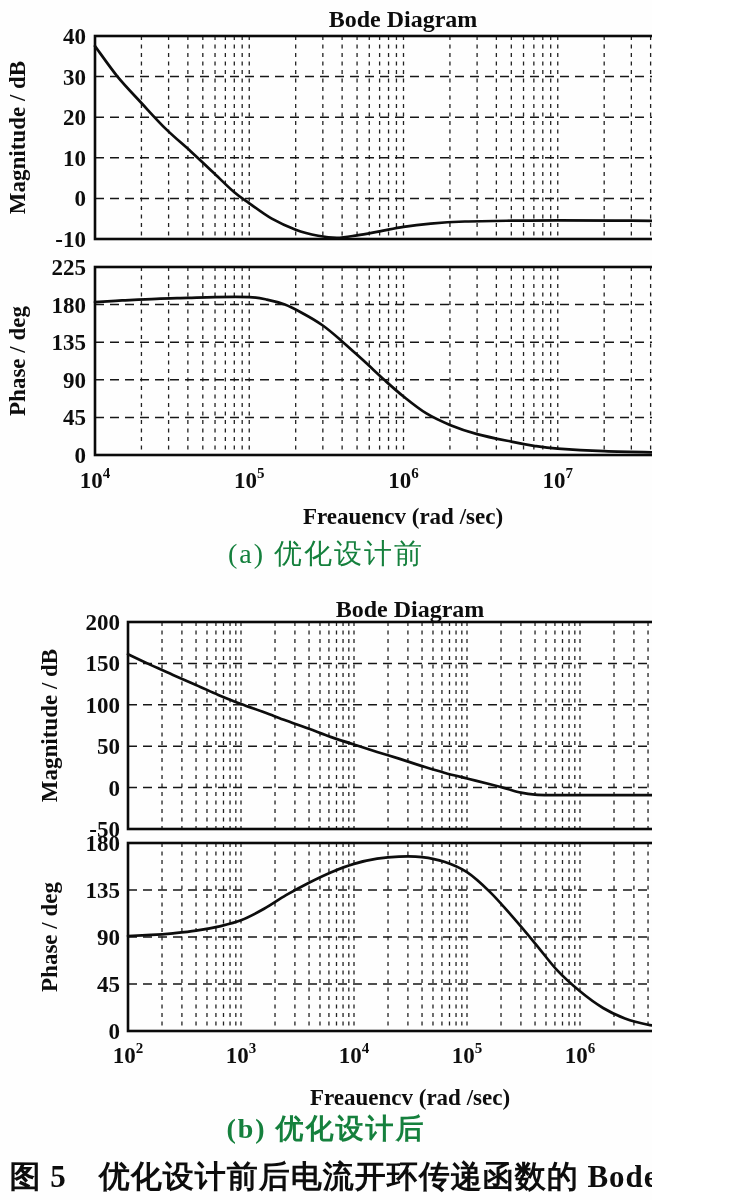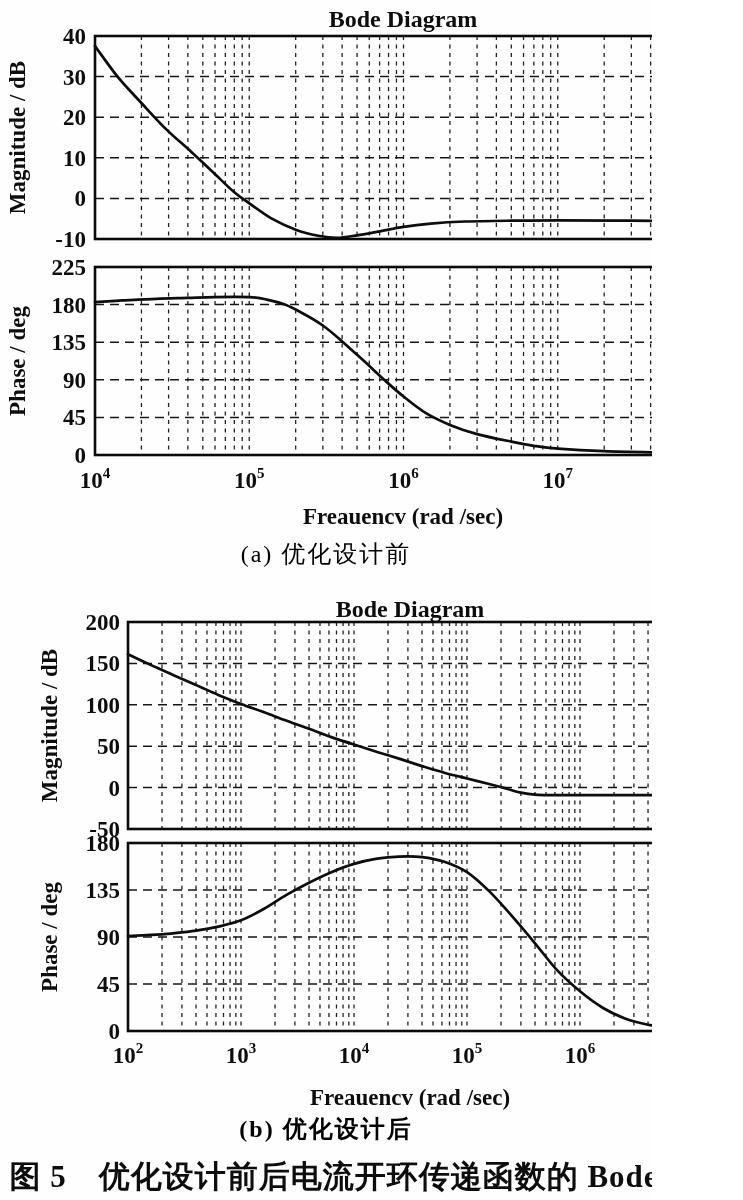--- a/index.html
+++ b/index.html
@@ -20,22 +20,22 @@
   .sup        { font-size: 15px; font-weight: 700; }
   .axis-label { font-family: "Liberation Serif", "DejaVu Serif", serif; font-size: 23px; font-weight: 700; fill: #0d0d0d; }
   .vgrid { stroke: #222222; stroke-width: 1.3; stroke-dasharray: 4 4.5; }
   .hgrid { stroke: #161616; stroke-width: 1.5; stroke-dasharray: 9 6; }
   .frame { fill: none; stroke: #0a0a0a; stroke-width: 2.6; }
   .curve { fill: none; stroke: #0d0d0d; stroke-width: 2.7; stroke-linecap: round; }
 
   
   .caption {
     position: absolute; left: 0; width: 100%;
-    text-align: center; font-size: 24px; line-height: 34px;
-    color: #000000; letter-spacing: 2px;
+    text-align: center; font-size: 28px; line-height: 34px;
+    color: #15803d; letter-spacing: 2px;
   }
   .caption-a { top: 537px; }
   .caption-b { top: 1112px; font-weight: bold; }
   .fig-caption {
     position: absolute; left: 0; top: 1157px; width: 100%;
     text-align: center; font-size: 31px; line-height: 40px;
     font-weight: 700; color: #0d0d0d; letter-spacing: 1px; padding-left: 8px;
   }
 
   

